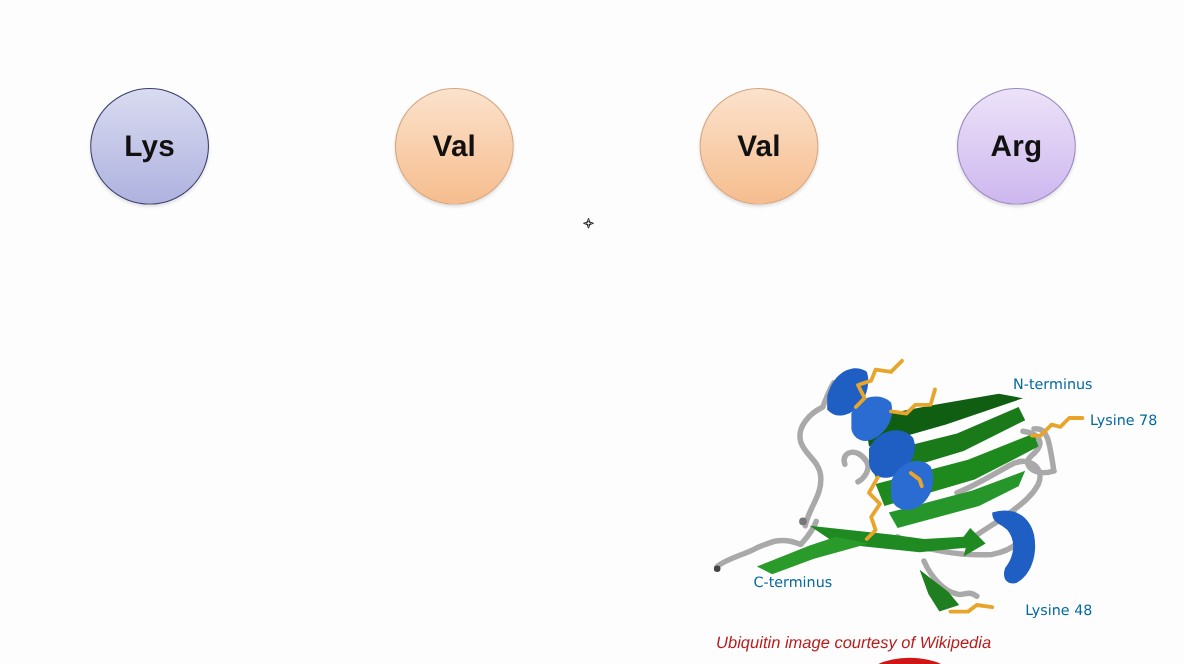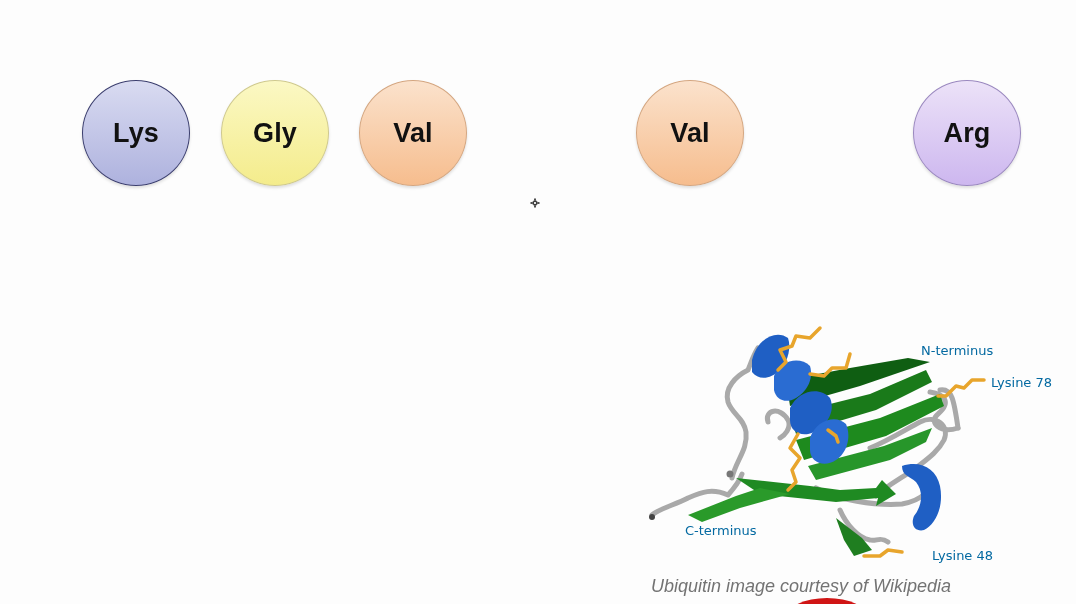--- a/index.html
+++ b/index.html
@@ -25,46 +25,43 @@
     position: absolute; left: 530px; top: 198px; width: 10px; height: 10px;
   }
   .protein { position: absolute; left: 640px; top: 310px; width: 430px; height: 270px; }
   .label {
     position: absolute; font-family: "DejaVu Sans", sans-serif;
     font-size: 13px; color: #0369a1; white-space: nowrap;
   }
   .credit {
     position: absolute; left: 651px; top: 576px;
     font-family: "Liberation Sans", sans-serif; font-style: italic;
-    font-size: 18px; color: #737373; white-space: nowrap;
+    font-size: 15px; color: #b91c1c; white-space: nowrap;
   }
   .red-shape {
     position: absolute; left: 786px; top: 598px; width: 82px; height: 20px;
     border-radius: 50% 50% 0 0 / 100% 100% 0 0; background: #d01515;
   }
 </style>
 </head>
 <body>
 
 <div class="slide">
 
   <div class="chain">
     <div class="residue" id="r0" style="left: 82px; background: linear-gradient(rgb(217, 219, 241), rgb(174, 178, 222)); border: 1.5px solid rgb(59, 62, 110);">
         <span>Lys</span>
       </div>
-    <div class="residue" id="r1" style="left: 221px; background: linear-gradient(rgb(251, 248, 196), rgb(244, 236, 140)); border: 1.5px solid rgb(207, 201, 142);">
-        <span>Gly</span>
-      </div>
     <div class="residue" id="r2" style="left: 359px; background: linear-gradient(rgb(251, 226, 204), rgb(246, 189, 142)); border: 1.5px solid rgb(212, 166, 128);">
         <span>Val</span>
       </div>
     <div class="residue" id="r4" style="left: 636px; background: linear-gradient(rgb(251, 226, 204), rgb(246, 189, 142)); border: 1.5px solid rgb(212, 166, 128);">
         <span>Val</span>
       </div>
-    <div class="residue" id="r6" style="left: 913px; background: linear-gradient(rgb(236, 226, 248), rgb(205, 183, 239)); border: 1.5px solid rgb(154, 136, 191); align-items: center;">
+    <div class="residue" id="r6" style="left: 870px; background: linear-gradient(rgb(236, 226, 248), rgb(205, 183, 239)); border: 1.5px solid rgb(154, 136, 191); align-items: center;">
         <span>Arg</span>
       </div>
   </div>
 
   <svg class="cursor" viewBox="0 0 10 10">
     <path d="M5 0.5 L6.6 5 L5 9.5 L3.4 5 Z M0.5 5 L5 3.4 L9.5 5 L5 6.6 Z" fill="#fff" stroke="#222" stroke-width="0.9"></path>
   </svg>
 
   <svg class="protein" viewBox="0 0 430 270">
 

